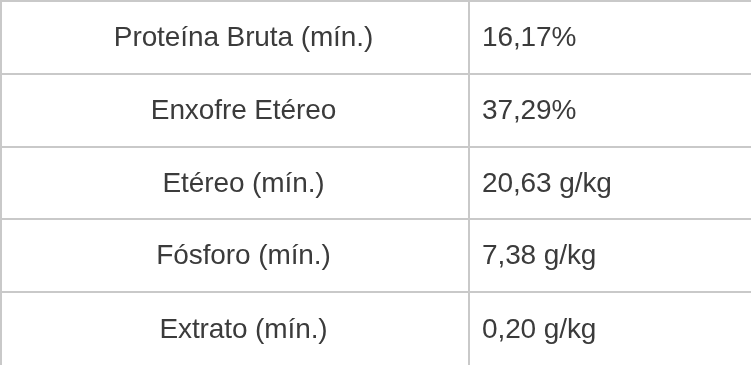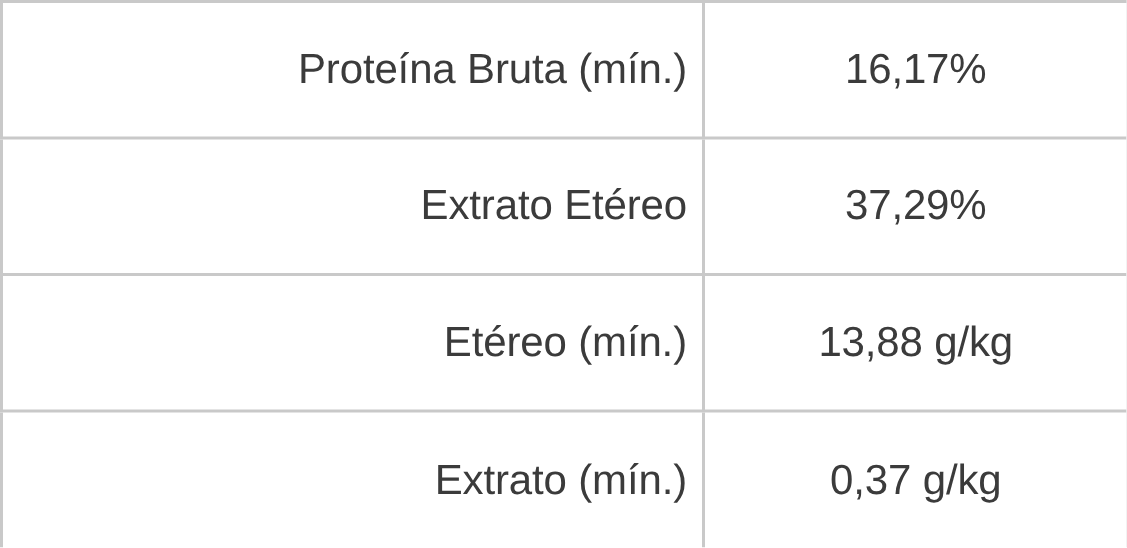--- a/index.html
+++ b/index.html
@@ -40,50 +40,54 @@
     color: #3b3b3b;
     font-weight: 400;
     font-size: 28px;
     line-height: 1.1;
     vertical-align: middle;
     white-space: nowrap;
     overflow: hidden;
   }
 
   .nutrition-table td.cell-label {
-    text-align: right;
+    text-align: center;
     padding: 0 10px 0 27px;
     letter-spacing: -0.1px;
   }
 
   .nutrition-table td.cell-value {
-    text-align: center;
+    text-align: left;
     padding: 0 12px;
     letter-spacing: -0.1px;
   }
 </style>
 </head>
 <body>
 
 <table class="nutrition-table">
   <colgroup>
     <col class="col-label">
     <col class="col-value">
   </colgroup>
   <tbody>
     <tr>
       <td class="cell-label">Proteína Bruta (mín.)</td>
       <td class="cell-value">16,17%</td>
     </tr>
     <tr>
-      <td class="cell-label">Extrato Etéreo</td>
+      <td class="cell-label">Enxofre Etéreo</td>
       <td class="cell-value">37,29%</td>
     </tr>
     <tr>
       <td class="cell-label">Etéreo (mín.)</td>
-      <td class="cell-value">13,88 g/kg</td>
+      <td class="cell-value">20,63 g/kg</td>
+    </tr>
+    <tr>
+      <td class="cell-label">Fósforo (mín.)</td>
+      <td class="cell-value">7,38 g/kg</td>
     </tr>
     <tr>
       <td class="cell-label">Extrato (mín.)</td>
-      <td class="cell-value">0,37 g/kg</td>
+      <td class="cell-value">0,20 g/kg</td>
     </tr>
   </tbody>
 </table>
 
 </body></html>

